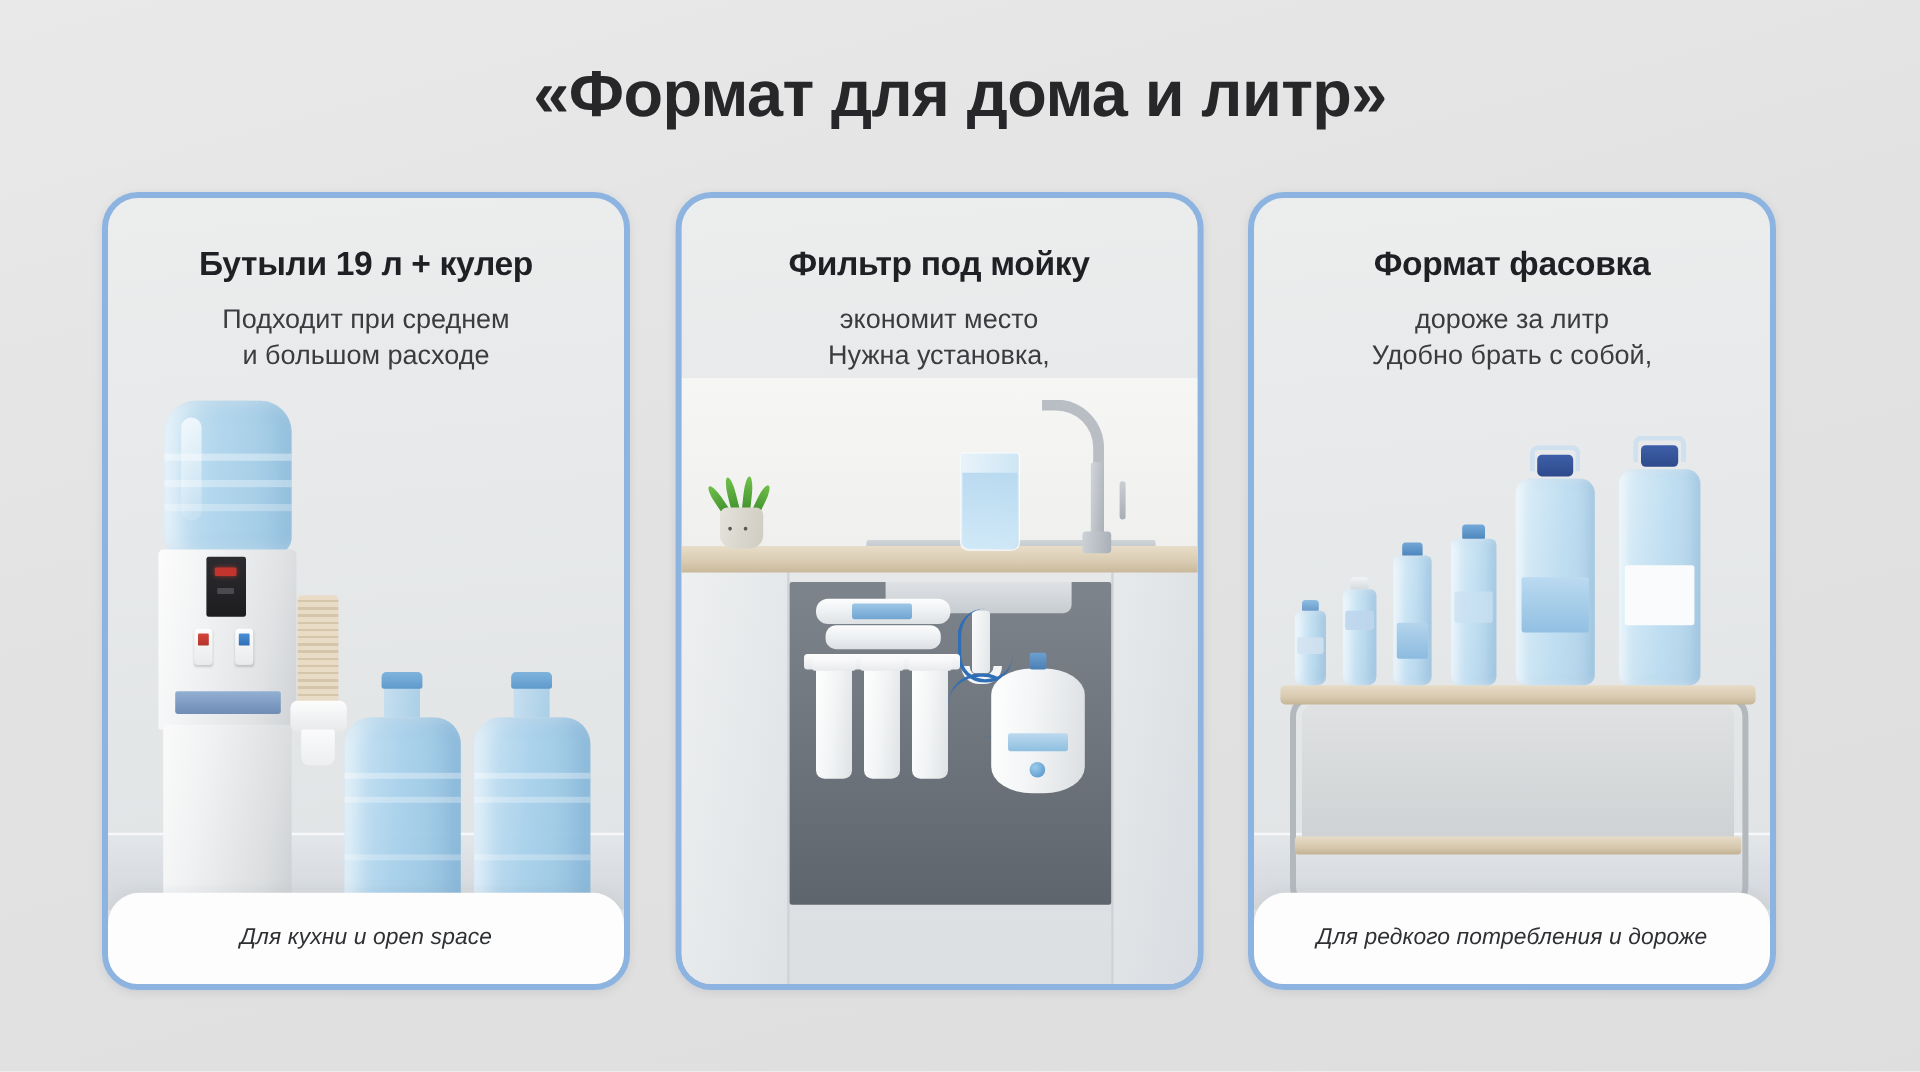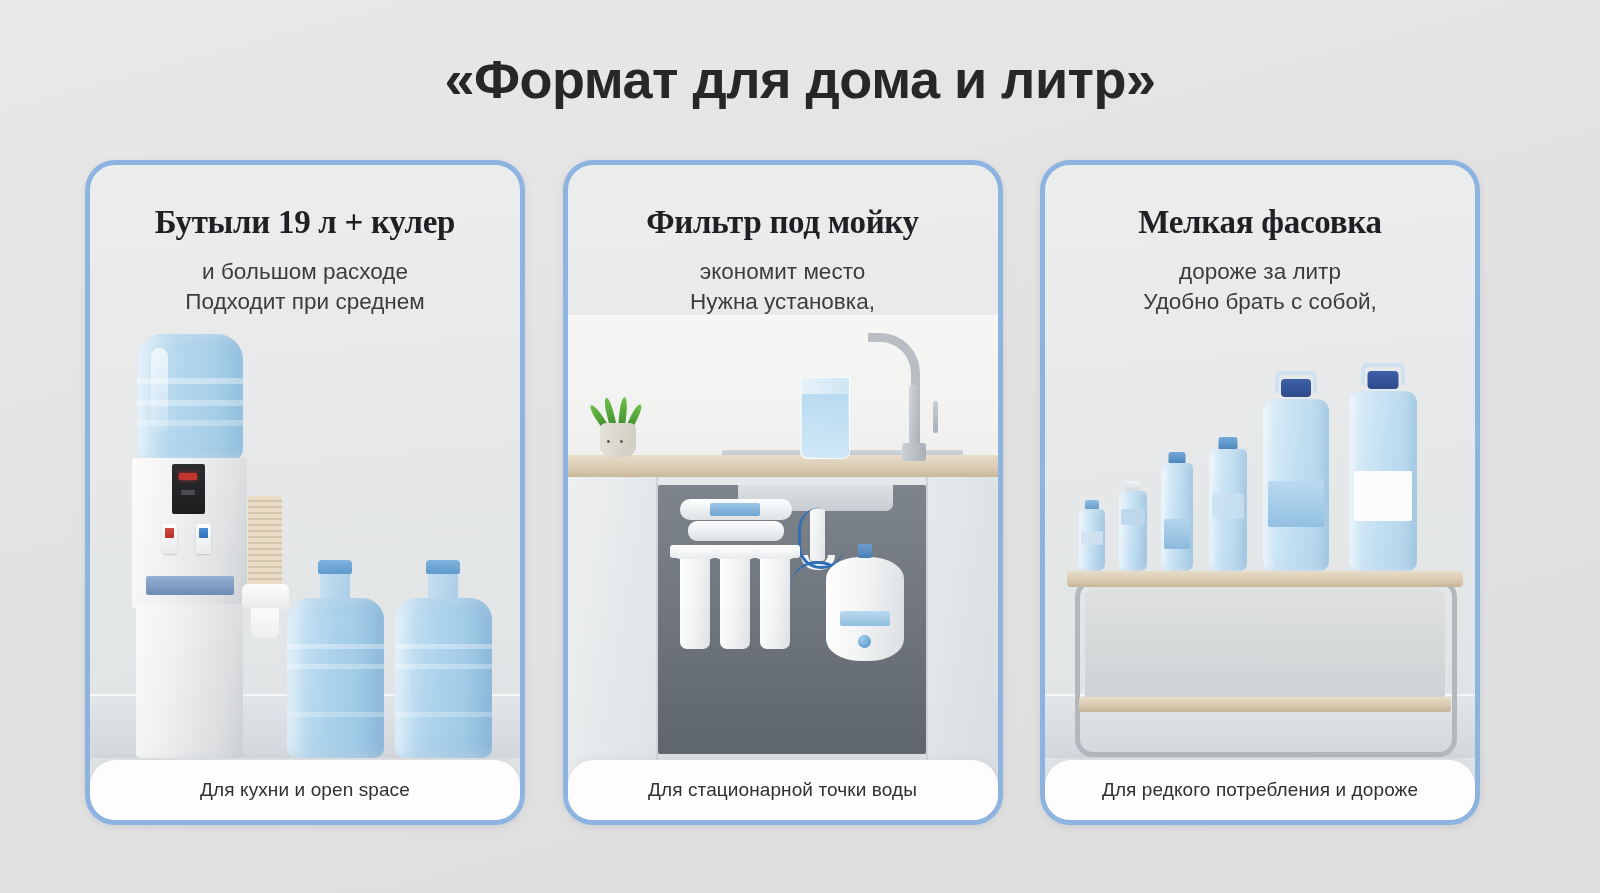--- a/index.html
+++ b/index.html
@@ -51,26 +51,25 @@
 
   .card-head {
     position: relative;
     z-index: 6;
     padding-top: 40px;
     text-align: center;
     pointer-events: none;
   }
 
   .card-title {
-    font-size: 33px;
+    font-size: 28px;
     font-weight: 700;
     color: #1f2024;
     letter-spacing: -0.3px;
     line-height: 1.05;
-    font-family: Liberation Serif, serif;
   }
 
   .card-sub {
     margin-top: 17px;
     font-size: 22.5px;
     font-weight: 400;
     color: #3a3c40;
     line-height: 1.33;
   }
 
@@ -95,28 +94,29 @@
     position: absolute;
     left: 0; right: 0; top: 0;
     height: 2px;
     background: rgba(255,255,255,0.7);
   }
 
   
   .card-foot {
     position: absolute;
     left: 0; right: 0; bottom: 0;
-    height: 60px;
+    height: 76px;
     background: #fdfdfd;
     border-radius: 26px 26px 24px 24px;
     display: flex;
     align-items: center;
     justify-content: center;
     z-index: 9;
     box-shadow: 0 -3px 9px rgba(150,158,170,0.10);
+    font-style: italic;
   }
 
   .card-foot span {
     font-size: 19px;
     color: #2e3033;
     letter-spacing: 0.1px;
   }
 
   
   .cooler {
@@ -596,22 +596,22 @@
 <body>
 
 <h1 class="page-title">«Формат для дома и литр»</h1>
 
 <div class="cards">
 
   <div class="card">
     <div class="card-head">
       <div class="card-title">Бутыли 19 л + кулер</div>
       <div class="card-sub">
+        <div>Подходит при среднем</div>
         <div>и большом расходе</div>
-        <div>Подходит при среднем</div>
       </div>
     </div>
 
     <div class="stage">
       <div class="floor"></div>
 
       <div class="cooler">
         <div class="bottle-top">
           <div class="bottle-shine"></div>
         </div>
@@ -696,28 +696,25 @@
           <div class="ro-cart ro-c3"></div>
           <div class="ro-tank">
             <div class="ro-tank-valve"></div>
             <div class="ro-tank-lbl"></div>
             <div class="ro-tank-dot"></div>
           </div>
         </div>
       </div>
     </div>
 
-    <div class="card-foot">
-      <span>Для стационарной точки воды</span>
-    </div>
   </div>
 
   <div class="card">
     <div class="card-head">
-      <div class="card-title">Мелкая фасовка</div>
+      <div class="card-title">Формат фасовка</div>
       <div class="card-sub">
         <div>дороже за литр</div>
         <div>Удобно брать с собой,</div>
       </div>
     </div>
 
     <div class="stage">
       <div class="wall3"></div>
       <div class="floor"></div>
 

